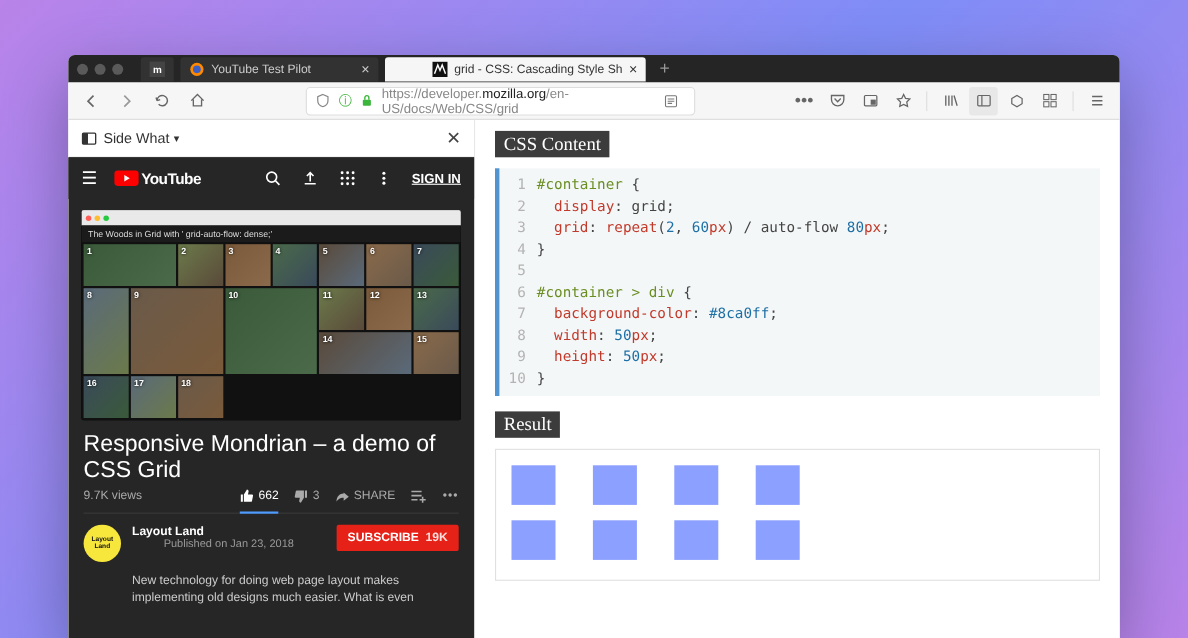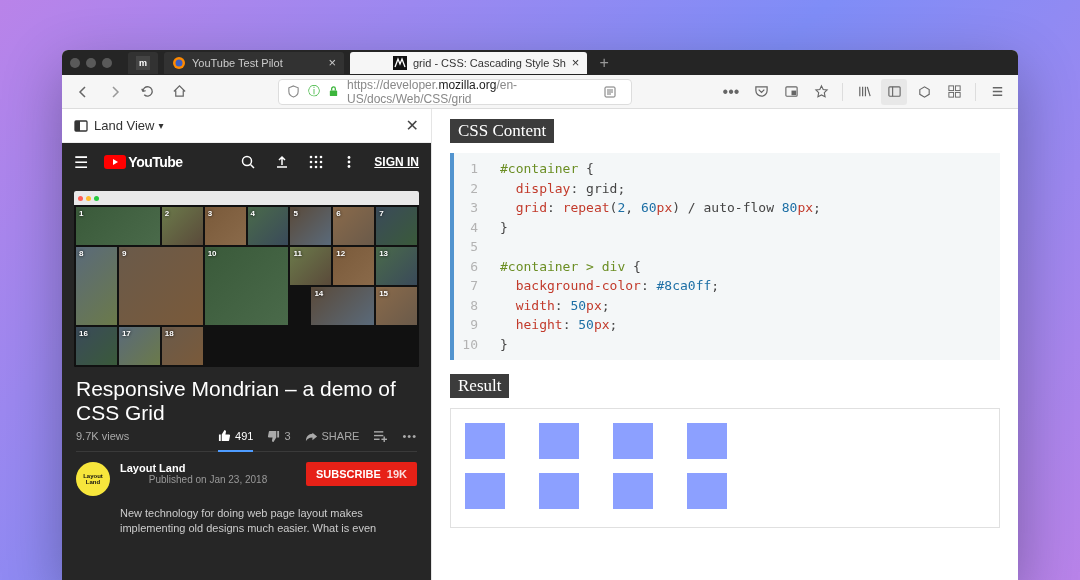--- a/index.html
+++ b/index.html
@@ -122,21 +122,21 @@
 .chanpub { color:#999; font-size:10px;text-align:center; }
 .subbtn { background:#e62117; color:#fff; font-size:11px; font-weight:600; padding:6px 10px; border-radius:2px; display:flex; gap:6px; }
 .subbtn .cnt { opacity:0.85; }
 .desc { padding:0 14px 14px 58px; font-size:11px; color:#ccc; line-height:1.4; }
 
 .main { flex:1; background:#fff; overflow:auto; padding:10px 18px; }
 .sectlabel { display:inline-block; background:#3c3c3c; color:#fff; font-size:17px; padding:2px 8px; font-family:"Times New Roman", serif; margin-bottom:10px; }
 .codeblock { background:#f4f7f8; border-left:4px solid #5294cf; padding:6px 0; font-family: Menlo, Consolas, monospace; font-size:13px; line-height:1.5; margin-bottom:14px; }
 .codeline { display:flex; }
 .gutter { width:34px; text-align:right; color:#b3b3b3; padding-right:10px; user-select:none; }
-.codetxt { white-space:pre;margin-left:12px; }
+.codetxt { white-space:pre; }
 .c-sel { color:#6b8e23; } 
 .c-punc { color:#444; }
 .c-prop { color:#c23a2b; }
 .c-val { color:#444; }
 .c-func { color:#c23a2b; }
 .c-num { color:#1d6fa5; }
 .c-unit { color:#c23a2b; }
 .c-hex { color:#1d6fa5; }
 .resultbox { border:1px solid #e0e0e0; padding:14px; }
 .demo-grid { display:grid; grid-template-columns: repeat(4, 60px); grid-auto-rows:40px; gap:10px 14px; }
@@ -287,21 +287,21 @@
   <div class="content">
 
     <div class="sidepanel">
       <div class="sidehead">
         <span class="svicon">
           <svg width="14" height="14" viewBox="0 0 14 14">
               <rect x="1" y="2" width="12" height="10" rx="1" fill="none" stroke="#333" stroke-width="1.3"></rect>
               <rect x="1" y="2" width="5" height="10" fill="#333"></rect>
             </svg>
         </span>
-        <span>Land View</span>
+        <span>Side What</span>
         <span class="chev">▾</span>
         <span class="closex">✕</span>
       </div>
 
       <div class="yt">
         <div class="ythead">
           <span class="burger">☰</span>
           <span class="logo">
             <span class="play"></span>
             <span>YouTube</span>
@@ -341,20 +341,21 @@
             <span class="signin">SIGN IN</span>
           </span>
         </div>
 
         <div class="ytvideo">
           <div class="vidchrome">
             <span class="d" style="background:#ff5f56"></span>
               <span class="d" style="background:#ffbd2e"></span>
               <span class="d" style="background:#27c93f"></span>
           </div>
+          <div class="vidtitlebar">The Woods in Grid with ' grid-auto-flow: dense;'</div>
           <div class="vidgrid" id="vidgrid">
               <div class="gridthumb" style="grid-area: span 1 / span 2; background: linear-gradient(135deg, rgb(58, 90, 58), rgb(74, 106, 74));">
                 <span>1</span>
               </div>
               <div class="gridthumb" style="grid-area: span 1 / span 1; background: linear-gradient(135deg, rgb(107, 122, 74), rgb(90, 74, 58));">
                 <span>2</span>
               </div>
               <div class="gridthumb" style="grid-area: span 1 / span 1; background: linear-gradient(135deg, rgb(122, 90, 58), rgb(138, 106, 74));">
                 <span>3</span>
               </div>
@@ -381,21 +382,21 @@
               </div>
               <div class="gridthumb" style="grid-area: span 1 / span 1; background: linear-gradient(135deg, rgb(107, 122, 74), rgb(90, 74, 58));">
                 <span>11</span>
               </div>
               <div class="gridthumb" style="grid-area: span 1 / span 1; background: linear-gradient(135deg, rgb(122, 90, 58), rgb(138, 106, 74));">
                 <span>12</span>
               </div>
               <div class="gridthumb" style="grid-area: span 1 / span 1; background: linear-gradient(135deg, rgb(74, 106, 74), rgb(58, 74, 90));">
                 <span>13</span>
               </div>
-              <div class="gridthumb" style="grid-area: span 1 / span 2; background: linear-gradient(135deg, rgb(90, 74, 58), rgb(90, 106, 122)); margin-left: 21px;">
+              <div class="gridthumb" style="grid-area: span 1 / span 2; background: linear-gradient(135deg, rgb(90, 74, 58), rgb(90, 106, 122));">
                 <span>14</span>
               </div>
               <div class="gridthumb" style="grid-area: span 1 / span 1; background: linear-gradient(135deg, rgb(138, 106, 74), rgb(106, 90, 74));">
                 <span>15</span>
               </div>
               <div class="gridthumb" style="grid-area: span 1 / span 1; background: linear-gradient(135deg, rgb(58, 74, 90), rgb(58, 90, 58));">
                 <span>16</span>
               </div>
               <div class="gridthumb" style="grid-area: span 1 / span 1; background: linear-gradient(135deg, rgb(90, 106, 122), rgb(107, 122, 74));">
                 <span>17</span>
@@ -407,21 +408,21 @@
         </div>
 
         <div class="ytvmeta">
           <div class="ytvtitle">Responsive Mondrian – a demo of CSS Grid</div>
           <div class="ytvstats">
             <span class="views">9.7K views</span>
             <span class="act" style="color:#fff;border-bottom:2px solid #4e9cff;padding-bottom:8px;margin-bottom:-9px;">
               <svg width="13" height="13" viewBox="0 0 14 14">
                   <path d="M1 6h2v7H1z M4 13V6l3-5c1 0 2 1 1.5 2.5L8 6h4c1 0 1 1 1 1l-1 5c0 1-1 1-1 1z" fill="#fff"></path>
                 </svg>
-              <span>491</span>
+              <span>662</span>
             </span>
             <span class="act">
               <svg width="13" height="13" viewBox="0 0 14 14">
                   <path d="M13 8h-2V1h2z M10 1v7l-3 5c-1 0-2-1-1.5-2.5L6 8H2c-1 0-1-1-1-1l1-5c0-1 1-1 1-1z" fill="#aaa"></path>
                 </svg>
               <span>3</span>
             </span>
             <span class="act">
               <svg width="13" height="13" viewBox="0 0 14 14">
                   <path d="M8 3l5 4-5 4V8c-4 0-6 2-7 4 0-5 3-8 7-8z" fill="#aaa"></path>

